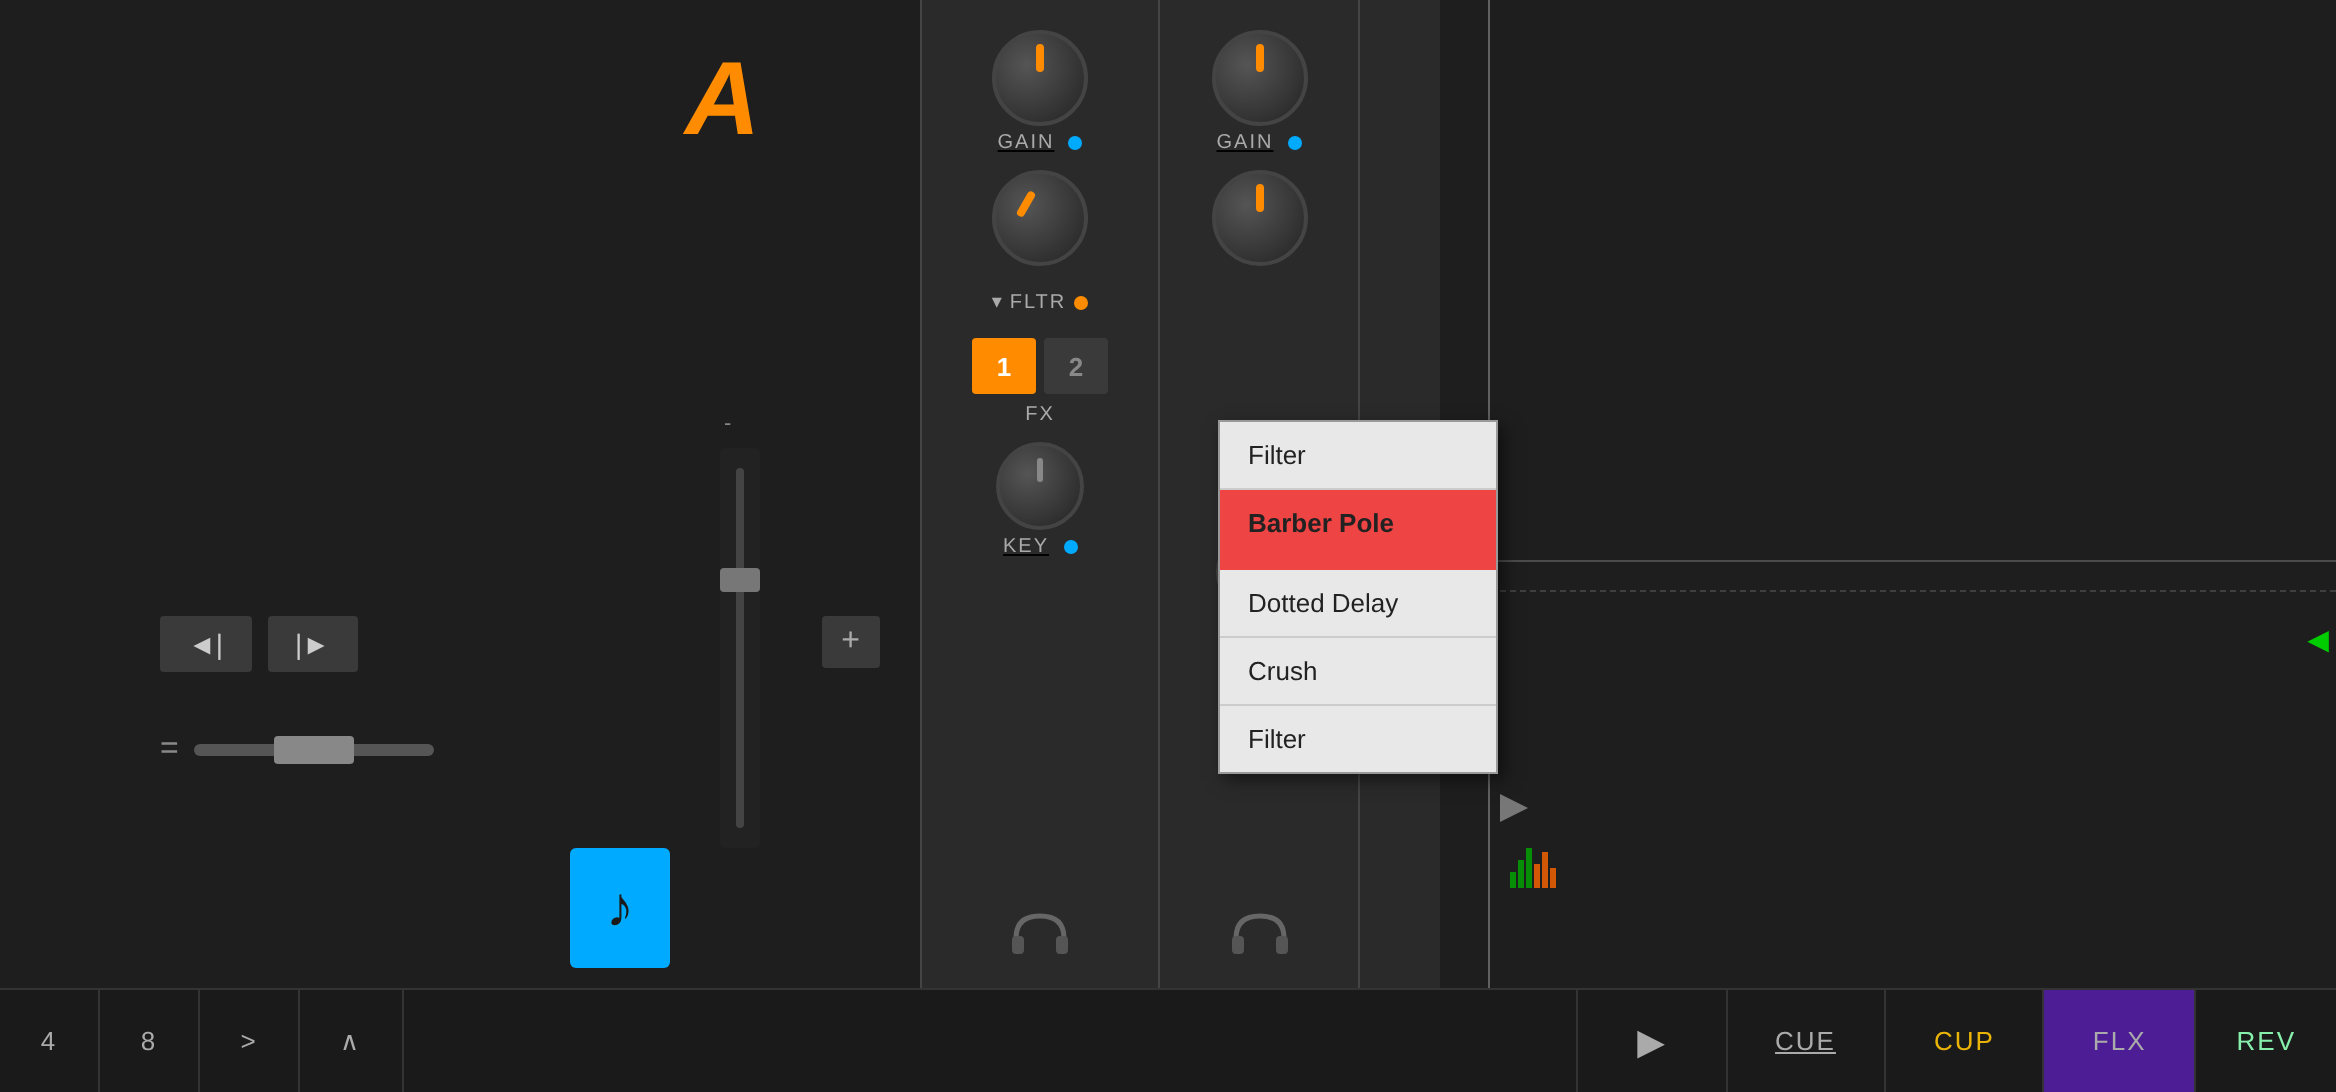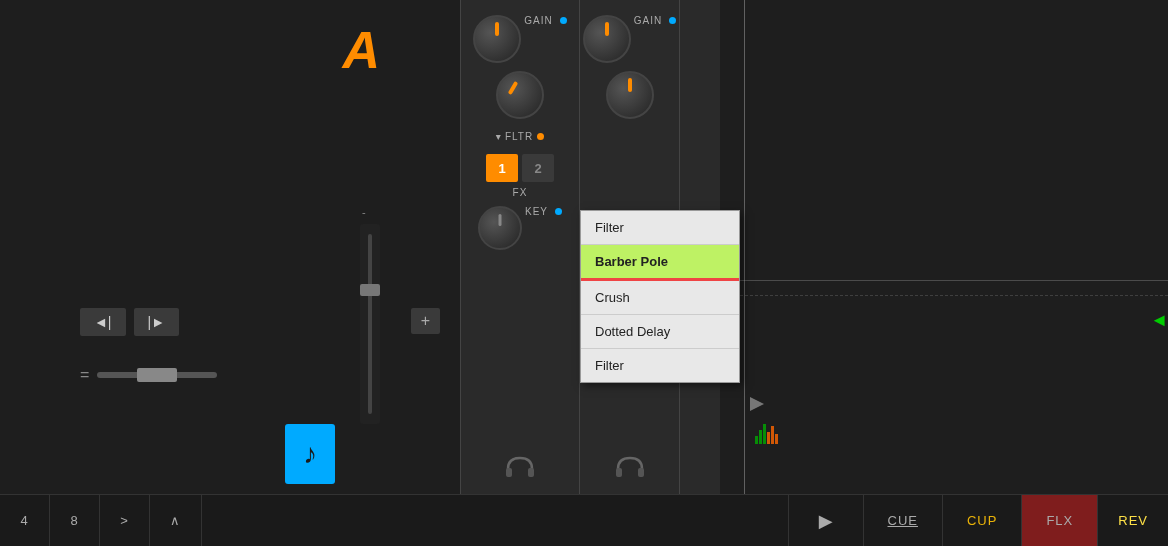--- a/index.html
+++ b/index.html
@@ -148,22 +148,24 @@
       bottom: 0;
       display: flex;
       flex-direction: column;
       align-items: center;
       padding: 15px 5px;
       gap: 8px;
     }
 
     .knob-container {
       display: flex;
-      align-items: flex-start;
+      flex-direction: column;
+      align-items: center;
       gap: 3px;
+      text-decoration: underline;
     }
 
     .knob {
       width: 48px;
       height: 48px;
       border-radius: 50%;
       background: radial-gradient(circle at 35% 35%, #555, #222);
       border: 2px solid #444;
       position: relative;
       cursor: pointer;
@@ -368,45 +370,45 @@
       top: 280px;
       left: 0;
       right: 0;
       height: 1px;
       background: rgba(255,255,255,0.2);
     }
 
     
     .dropdown-menu {
       position: absolute;
-      left: 580px;
+      left: 609px;
       top: 210px;
-      width: 160px;
+      width: 140px;
       background: #e8e8e8;
       border: 1px solid #999;
       z-index: 100;
       box-shadow: 3px 3px 8px rgba(0,0,0,0.5);
     }
 
     .dropdown-item {
       padding: 9px 14px;
       cursor: pointer;
       font-size: 13px;
       color: #222;
       border-bottom: 1px solid #ccc;
     }
 
     .dropdown-item:last-child {
       border-bottom: none;
     }
 
     .dropdown-item.selected {
-      background: #bef264;
+      background: #ef4444;
       font-weight: bold;
-      border-bottom: 3px solid #ef4444;
+      border-bottom: 7px solid #ef4444;
     }
 
     
     .bottom-bar {
       height: 52px;
       background: #1a1a1a;
       display: flex;
       align-items: stretch;
       border-top: 1px solid #333;
     }
@@ -483,37 +485,37 @@
       letter-spacing: 1px;
       cursor: pointer;
       border-right: 1px solid #333;
     }
 
     .flx-btn {
       display: flex;
       align-items: center;
       justify-content: center;
       padding: 0 24px;
-      background: #7f1d1d;
+      background: #4c1d95;
       border: none;
       color: #aaa;
       font-size: 13px;
       letter-spacing: 1px;
       cursor: pointer;
       border-right: 1px solid #333;
     }
 
     .rev-btn {
       display: flex;
       align-items: center;
       justify-content: center;
       padding: 0 20px;
       background: #1a1a1a;
       border: none;
-      color: #fde047;
+      color: #86efac;
       font-size: 13px;
       letter-spacing: 1px;
       cursor: pointer;
     }
 
     
     .mini-waveform {
       position: absolute;
       bottom: 50px;
       left: 35px;
@@ -717,22 +719,22 @@
       </div>
 
       <div style="position:absolute;right:0;top:310px;color:#00cc00;font-size:18px;">◄</div>
 
       <div style="position:absolute;left:24px;top:0;width:1px;height:100%;background:rgba(255,255,255,0.3);"></div>
     </div>
 
     <div class="dropdown-menu">
       <div class="dropdown-item">Filter</div>
       <div class="dropdown-item selected">Barber Pole</div>
+      <div class="dropdown-item">Dotted Delay</div>
       <div class="dropdown-item">Crush</div>
-      <div class="dropdown-item">Dotted Delay</div>
       <div class="dropdown-item">Filter</div>
     </div>
 
   </div>
 
   <div class="bottom-bar">
     <button class="bottom-btn">4</button>
     <button class="bottom-btn">8</button>
     <button class="bottom-btn">&gt;</button>
     <button class="bottom-btn">∧</button>

